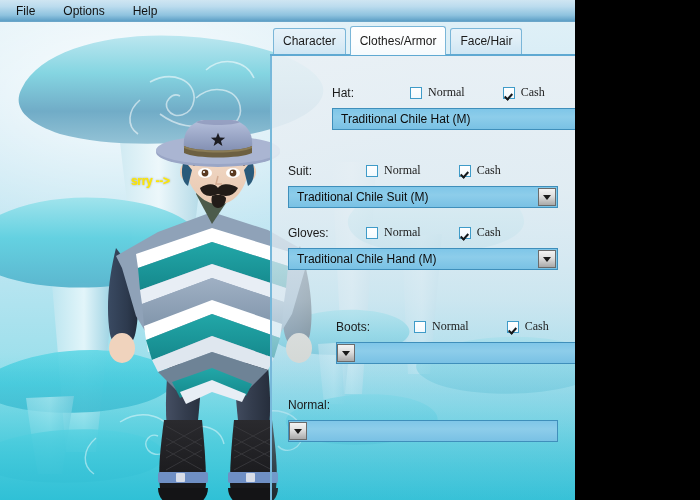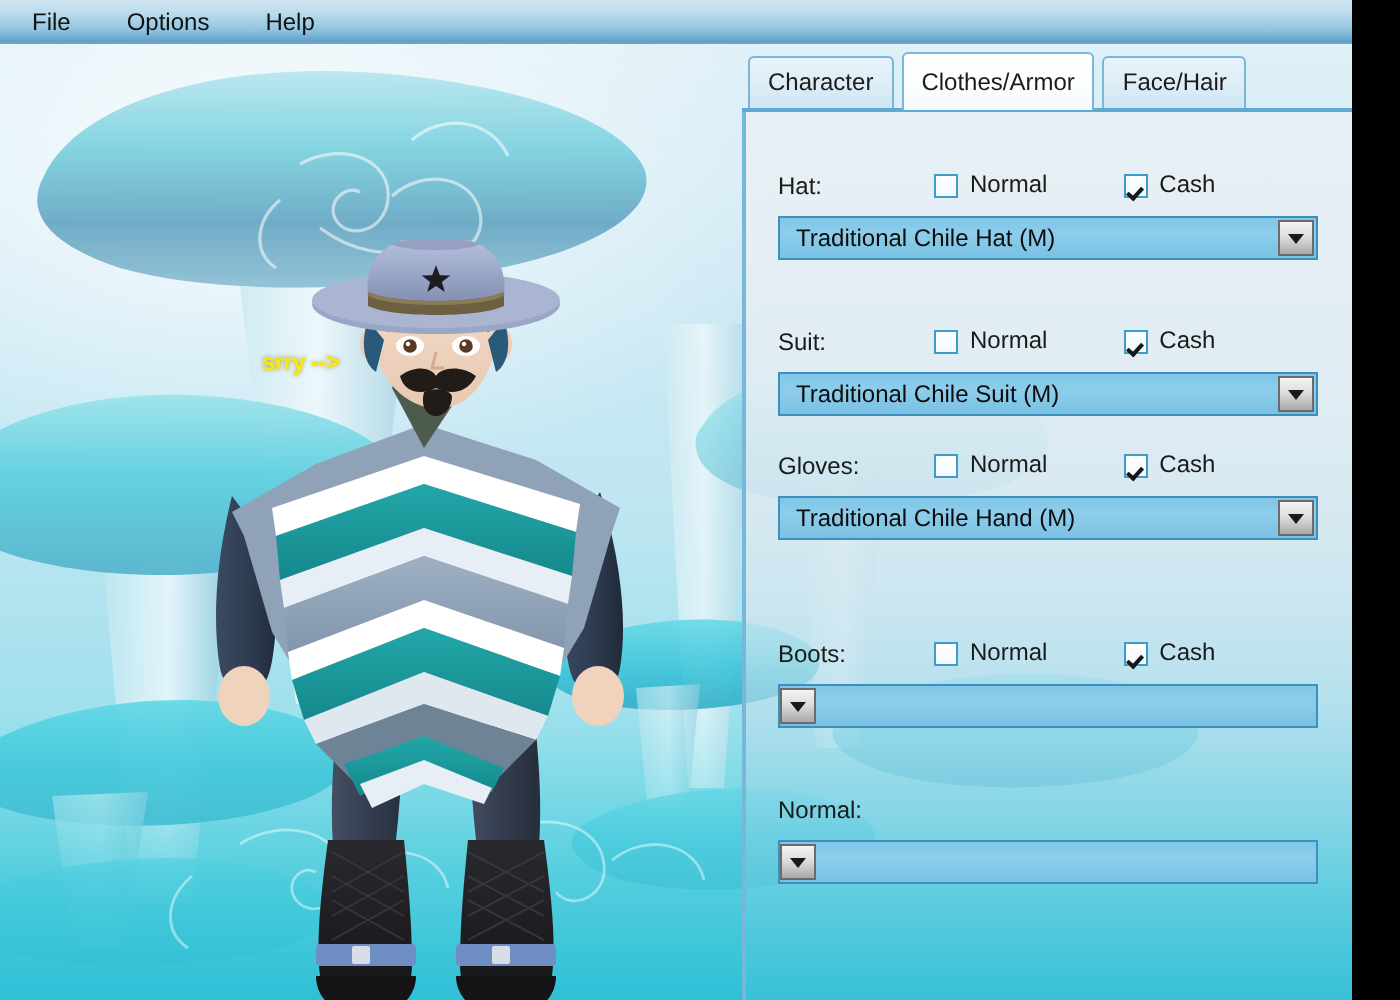--- a/index.html
+++ b/index.html
@@ -2,21 +2,21 @@
 <html><head>
 <meta charset="utf-8">
 <style>
   html, body {
     margin: 0;
     padding: 0;
     background: #000;
   }
   #app {
     position: relative;
-    width: 676px;
+    width: 575px;
     height: 500px;
     overflow: hidden;
     font-family: "Liberation Sans", sans-serif;
     -webkit-font-smoothing: none;
   }
 
   
   .menubar {
     position: absolute;
     left: 0; top: 0;
@@ -154,21 +154,21 @@
   }
   .cb.checked::after {
     content: "";
     position: absolute;
     left: 2px; top: 4px;
     width: 3px; height: 6px;
     border: solid #15181a;
     border-width: 0 2px 2px 0;
     transform: rotate(42deg);
   }
-  .cblabel { font-size: 12px; color: #1a1a1a; margin-left: 6px; line-height: 13px; }
+  .cblabel { font-size: 12px; color: #1a1a1a; margin-left: 6px; line-height: 13px; font-family: Liberation Serif, serif; }
 
   .combo {
     position: absolute;
     left: 0;
     top: 22px;
     width: 270px;
     height: 22px;
     border: 1px solid #3f8fbb;
     background: linear-gradient(to bottom, #7fc6e8 0%, #8dcdea 40%, #79c1e4 100%);
     box-sizing: border-box;
@@ -417,21 +417,21 @@
 
     <div class="tabstrip">
       <div class="tab">Character</div>
       <div class="tab active">Clothes/Armor</div>
       <div class="tab">Face/Hair</div>
     </div>
     <div class="tabline"></div>
 
     <div class="panelbody">
 
-      <div class="row" style="top:30px;">
+      <div class="row" style="top:30px;margin-left:44px;">
         <div class="rowlabel">Hat:</div>
         <div class="checks">
           <div class="cbwrap">
             <span class="cb"></span>
             <span class="cblabel">Normal</span>
           </div>
           <div class="cbwrap cash">
             <span class="cb checked"></span>
             <span class="cblabel">Cash</span>
           </div>
@@ -477,21 +477,21 @@
           </div>
         </div>
         <div class="combo">
           <div class="value">Traditional Chile Hand (M)</div>
           <div class="arrowbtn">
               <span class="tri"></span>
             </div>
         </div>
       </div>
 
-      <div class="row" style="top:264px;">
+      <div class="row" style="top:264px;margin-left:48px;">
         <div class="rowlabel">Boots:</div>
         <div class="checks">
           <div class="cbwrap">
             <span class="cb"></span>
             <span class="cblabel">Normal</span>
           </div>
           <div class="cbwrap cash">
             <span class="cb checked"></span>
             <span class="cblabel">Cash</span>
           </div>

